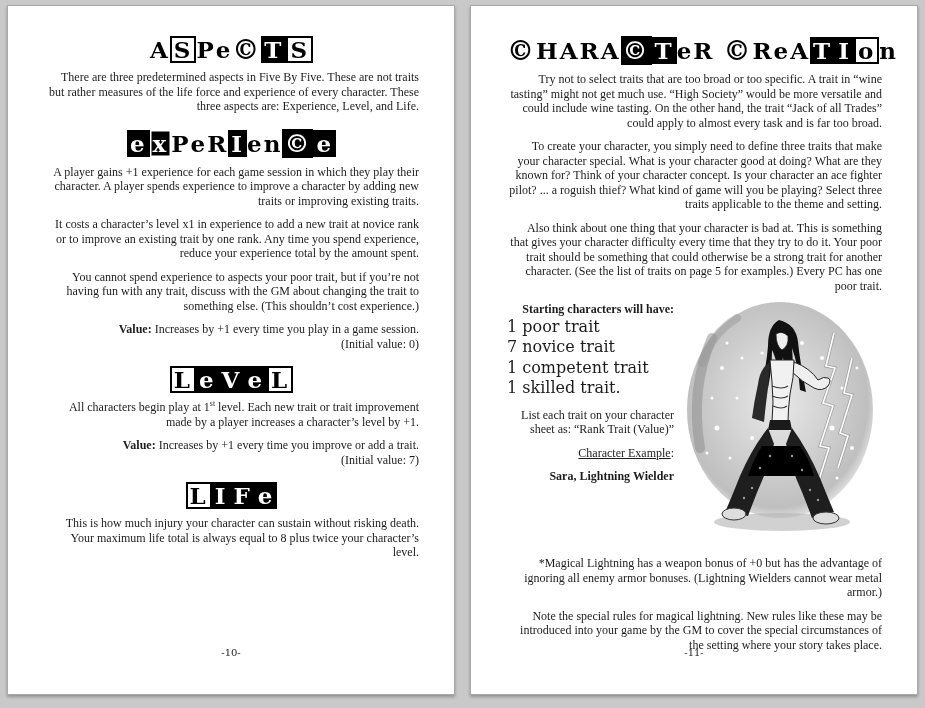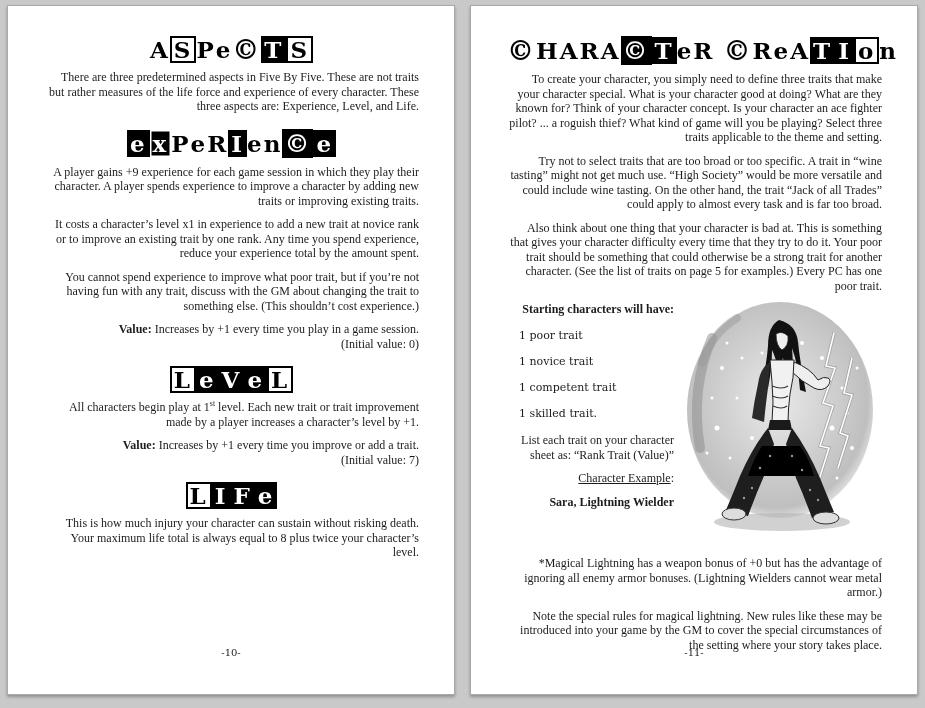--- a/index.html
+++ b/index.html
@@ -35,21 +35,21 @@
   .rl-i{background:#000;color:#fff;padding:2px 3px;}
   .rl-b{border:2px solid #000;color:#000;padding:0 2px;}
   .rl-ib{background:#000;color:#fff;padding:2px 3px;box-shadow:inset 0 0 0 1.5px #fff;}
   .rl-c{color:#000;font-size:27px;}
   .rl-ci{background:#000;color:#fff;padding:2px 2px;font-size:25px;}
   .rl-sp{width:9px;}
   .b{font-weight:bold;}
   .u{text-decoration:underline;}
   sup{font-size:0.65em;vertical-align:super;line-height:0;}
   .tight{margin-bottom:0;}
-  .list-line{margin:12px;font-size:11px;line-height:1.28;white-space:nowrap;}
+  .list-line{margin:0;font-size:16px;line-height:1.28;white-space:nowrap;}
   .footer{
     position:absolute;left:0;bottom:36px;width:100%;
     text-align:center;font-size:10px;
   }
   .illus{
     float:right;
     width:200px;height:240px;
     margin:-4px 0 4px 8px;
   }
   .clear{clear:both;}
@@ -57,39 +57,39 @@
 </head>
 <body>
 
 <div class="spread">
 
   <div class="page">
     <div class="ransom first"><span class="rl rl-p">A</span><span class="rl rl-b">S</span><span class="rl rl-p">P</span><span class="rl rl-p">e</span><span class="rl rl-c">©</span><span class="rl rl-i">T</span><span class="rl rl-b">S</span></div>
     <p>There are three predetermined aspects in Five By Five. These are not traits but rather measures of the life force and experience of every character. These three aspects are: Experience, Level, and Life.</p>
 
     <div class="ransom"><span class="rl rl-i">e</span><span class="rl rl-ib">x</span><span class="rl rl-p">P</span><span class="rl rl-p">e</span><span class="rl rl-p">R</span><span class="rl rl-i">I</span><span class="rl rl-p">e</span><span class="rl rl-p">n</span><span class="rl rl-ci">©</span><span class="rl rl-i">e</span></div>
-    <p>A player gains +9 experience for each game session in which they play their character. A player spends experience to improve a character by adding new traits or improving existing traits.</p>
+    <p>A player gains +1 experience for each game session in which they play their character. A player spends experience to improve a character by adding new traits or improving existing traits.</p>
     <p>It costs a character’s level x1 in experience to add a new trait at novice rank or to improve an existing trait by one rank. Any time you spend experience, reduce your experience total by the amount spent.</p>
-    <p>You cannot spend experience to improve what poor trait, but if you’re not having fun with any trait, discuss with the GM about changing the trait to something else. (This shouldn’t cost experience.)</p>
+    <p>You cannot spend experience to aspects your poor trait, but if you’re not having fun with any trait, discuss with the GM about changing the trait to something else. (This shouldn’t cost experience.)</p>
     <p><span class="b">Value:</span><span> Increases by +1 every time you play in a game session.</span><br><span>(Initial value: 0)</span></p>
 
     <div class="ransom"><span class="rl rl-b">L</span><span class="rl rl-i">e</span><span class="rl rl-i">V</span><span class="rl rl-i">e</span><span class="rl rl-b">L</span></div>
     <p><span>All characters begin play at 1</span><sup>st</sup><span> level. Each new trait or trait improvement made by a player increases a character’s level by +1.</span></p>
     <p><span class="b">Value:</span><span> Increases by +1 every time you improve or add a trait.</span><br><span>(Initial value: 7)</span></p>
 
     <div class="ransom"><span class="rl rl-b">L</span><span class="rl rl-i">I</span><span class="rl rl-i">F</span><span class="rl rl-i">e</span></div>
     <p>This is how much injury your character can sustain without risking death. Your maximum life total is always equal to 8 plus twice your character’s level.</p>
 
     <div class="footer">-10-</div>
   </div>
 
   <div class="page">
     <div class="ransom first"><span class="rl rl-c">©</span><span class="rl rl-p">H</span><span class="rl rl-p">A</span><span class="rl rl-p">R</span><span class="rl rl-p">A</span><span class="rl rl-ci">©</span><span class="rl rl-i">T</span><span class="rl rl-p">e</span><span class="rl rl-p">R</span><span class="rl rl-sp"> </span><span class="rl rl-c">©</span><span class="rl rl-p">R</span><span class="rl rl-p">e</span><span class="rl rl-p">A</span><span class="rl rl-i">T</span><span class="rl rl-i">I</span><span class="rl rl-b">o</span><span class="rl rl-p">n</span></div>
+    <p>Try not to select traits that are too broad or too specific. A trait in “wine tasting” might not get much use. “High Society” would be more versatile and could include wine tasting. On the other hand, the trait “Jack of all Trades” could apply to almost every task and is far too broad.</p>
     <p>To create your character, you simply need to define three traits that make your character special. What is your character good at doing? What are they known for? Think of your character concept. Is your character an ace fighter pilot? ... a roguish thief? What kind of game will you be playing? Select three traits applicable to the theme and setting.</p>
-    <p>Try not to select traits that are too broad or too specific. A trait in “wine tasting” might not get much use. “High Society” would be more versatile and could include wine tasting. On the other hand, the trait “Jack of all Trades” could apply to almost every task and is far too broad.</p>
     <p>Also think about one thing that your character is bad at. This is something that gives your character difficulty every time that they try to do it. Your poor trait should be something that could otherwise be a strong trait for another character. (See the list of traits on page 5 for examples.) Every PC has one poor trait.</p>
 
     <div class="illus">
       <svg width="200" height="240" viewBox="0 0 200 240" xmlns="http://www.w3.org/2000/svg">
         <defs>
           <radialGradient id="glow" cx="48%" cy="46%" r="60%">
             <stop offset="0%" stop-color="#e9e9e9"></stop>
             <stop offset="55%" stop-color="#cdcdcd"></stop>
             <stop offset="82%" stop-color="#bfbfbf"></stop>
             <stop offset="100%" stop-color="#ffffff"></stop>
@@ -165,21 +165,21 @@
         </g>
 
         <ellipse cx="52" cy="216" rx="12" ry="6" fill="#dddddd" stroke="#333333" stroke-width="1"></ellipse>
         <ellipse cx="144" cy="220" rx="13" ry="6" fill="#dddddd" stroke="#333333" stroke-width="1"></ellipse>
       </svg>
     </div>
 
     <p class="b tight">Starting characters will have:</p>
     <div>
       <div class="list-line">1 poor trait</div>
-      <div class="list-line">1 novice trait</div>
+      <div class="list-line">7 novice trait</div>
       <div class="list-line">1 competent trait</div>
       <div class="list-line">1 skilled trait.</div>
     </div>
     <p style="margin-top:9px">List each trait on your character sheet as: “Rank Trait (Value)”</p>
     <p><span class="u">Character Example</span><span>:</span></p>
     <p class="b tight">Sara, Lightning Wielder</p>
     <div class="clear"></div>
     <p style="margin-top:14px">*Magical Lightning has a weapon bonus of +0 but has the advantage of ignoring all enemy armor bonuses. (Lightning Wielders cannot wear metal armor.)</p>
     <p>Note the special rules for magical lightning. New rules like these may be introduced into your game by the GM to cover the special circumstances of the setting where your story takes place.</p>
 

